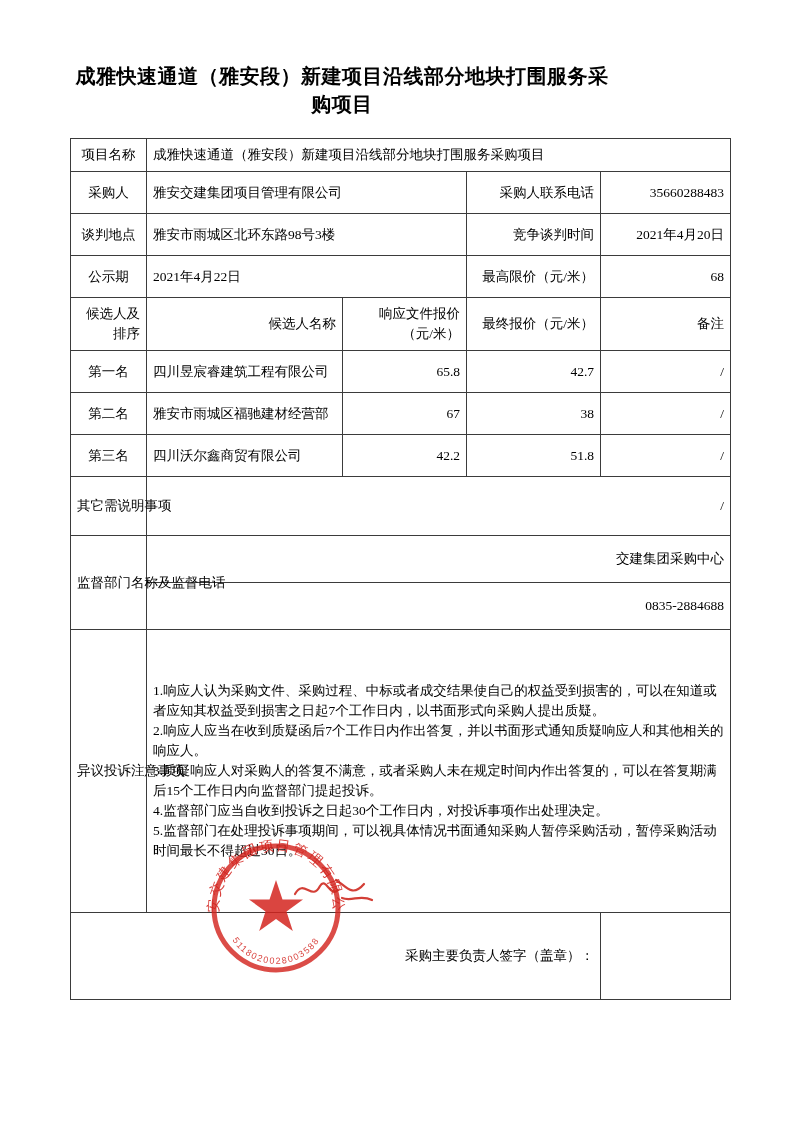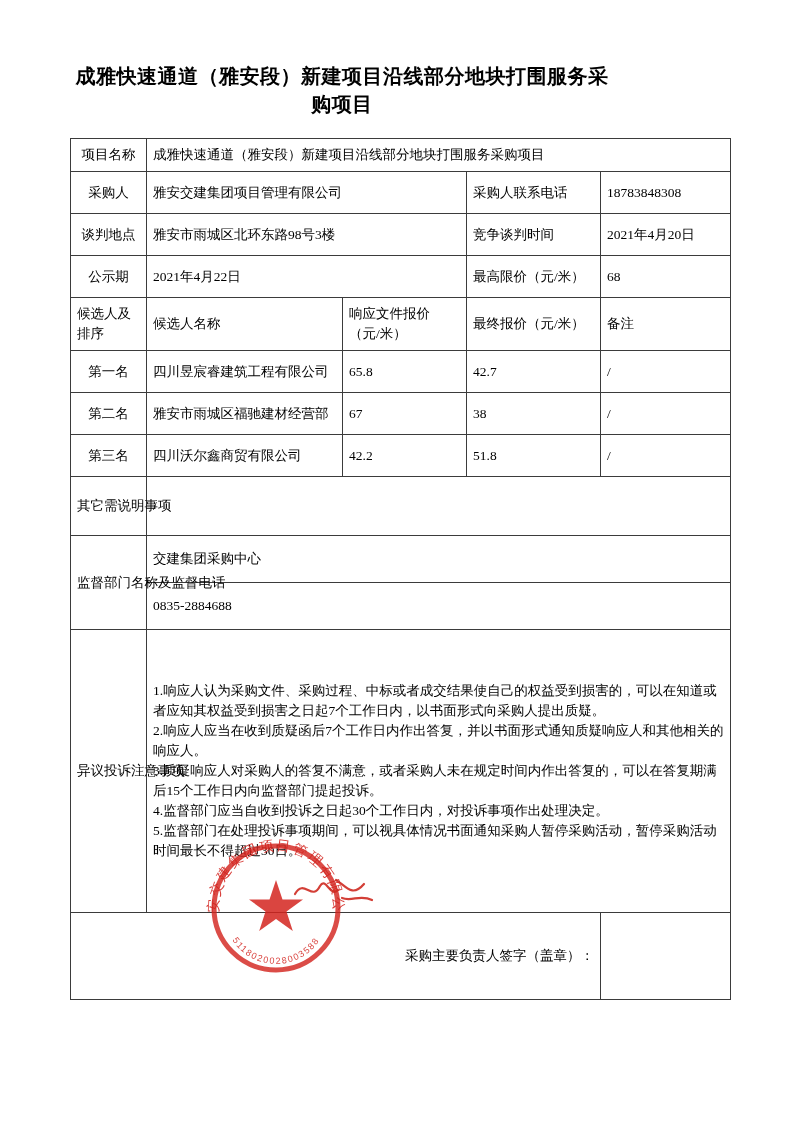--- a/index.html
+++ b/index.html
@@ -37,21 +37,21 @@
     table-layout: fixed;
     margin: 10px auto;
   }
   table.main td {
     border: 1px solid #3b3b3b;
     padding: 6px 6px;
     font-size: 13.5px;
     line-height: 20px;
     vertical-align: middle;
   }
-  .c { text-align: left; }
+  .c { text-align: right; }
   .l { text-align: left; }
   .label { text-align: center; white-space: nowrap; }
   .tall { height: 42px; }
   .row-note td { height: 46px; }
   .notice-cell {
     text-align: left;
     line-height: 24px;
     font-size: 13.5px;
     padding: 10px 10px 10px 12px;
   }
@@ -104,21 +104,21 @@
     </colgroup>
     <tbody>
       <tr>
         <td class="label">项目名称</td>
         <td class="l" colspan="4">成雅快速通道（雅安段）新建项目沿线部分地块打围服务采购项目</td>
       </tr>
       <tr class="tall">
         <td class="label">采购人</td>
         <td class="l" colspan="2">雅安交建集团项目管理有限公司</td>
         <td class="c">采购人联系电话</td>
-        <td class="c">18783848308</td>
+        <td class="c">35660288483</td>
       </tr>
       <tr class="tall">
         <td class="label">谈判地点</td>
         <td class="l" colspan="2">雅安市雨城区北环东路98号3楼</td>
         <td class="c">竞争谈判时间</td>
         <td class="c">2021年4月20日</td>
       </tr>
       <tr class="tall">
         <td class="label">公示期</td>
         <td class="l" colspan="2">2021年4月22日</td>

